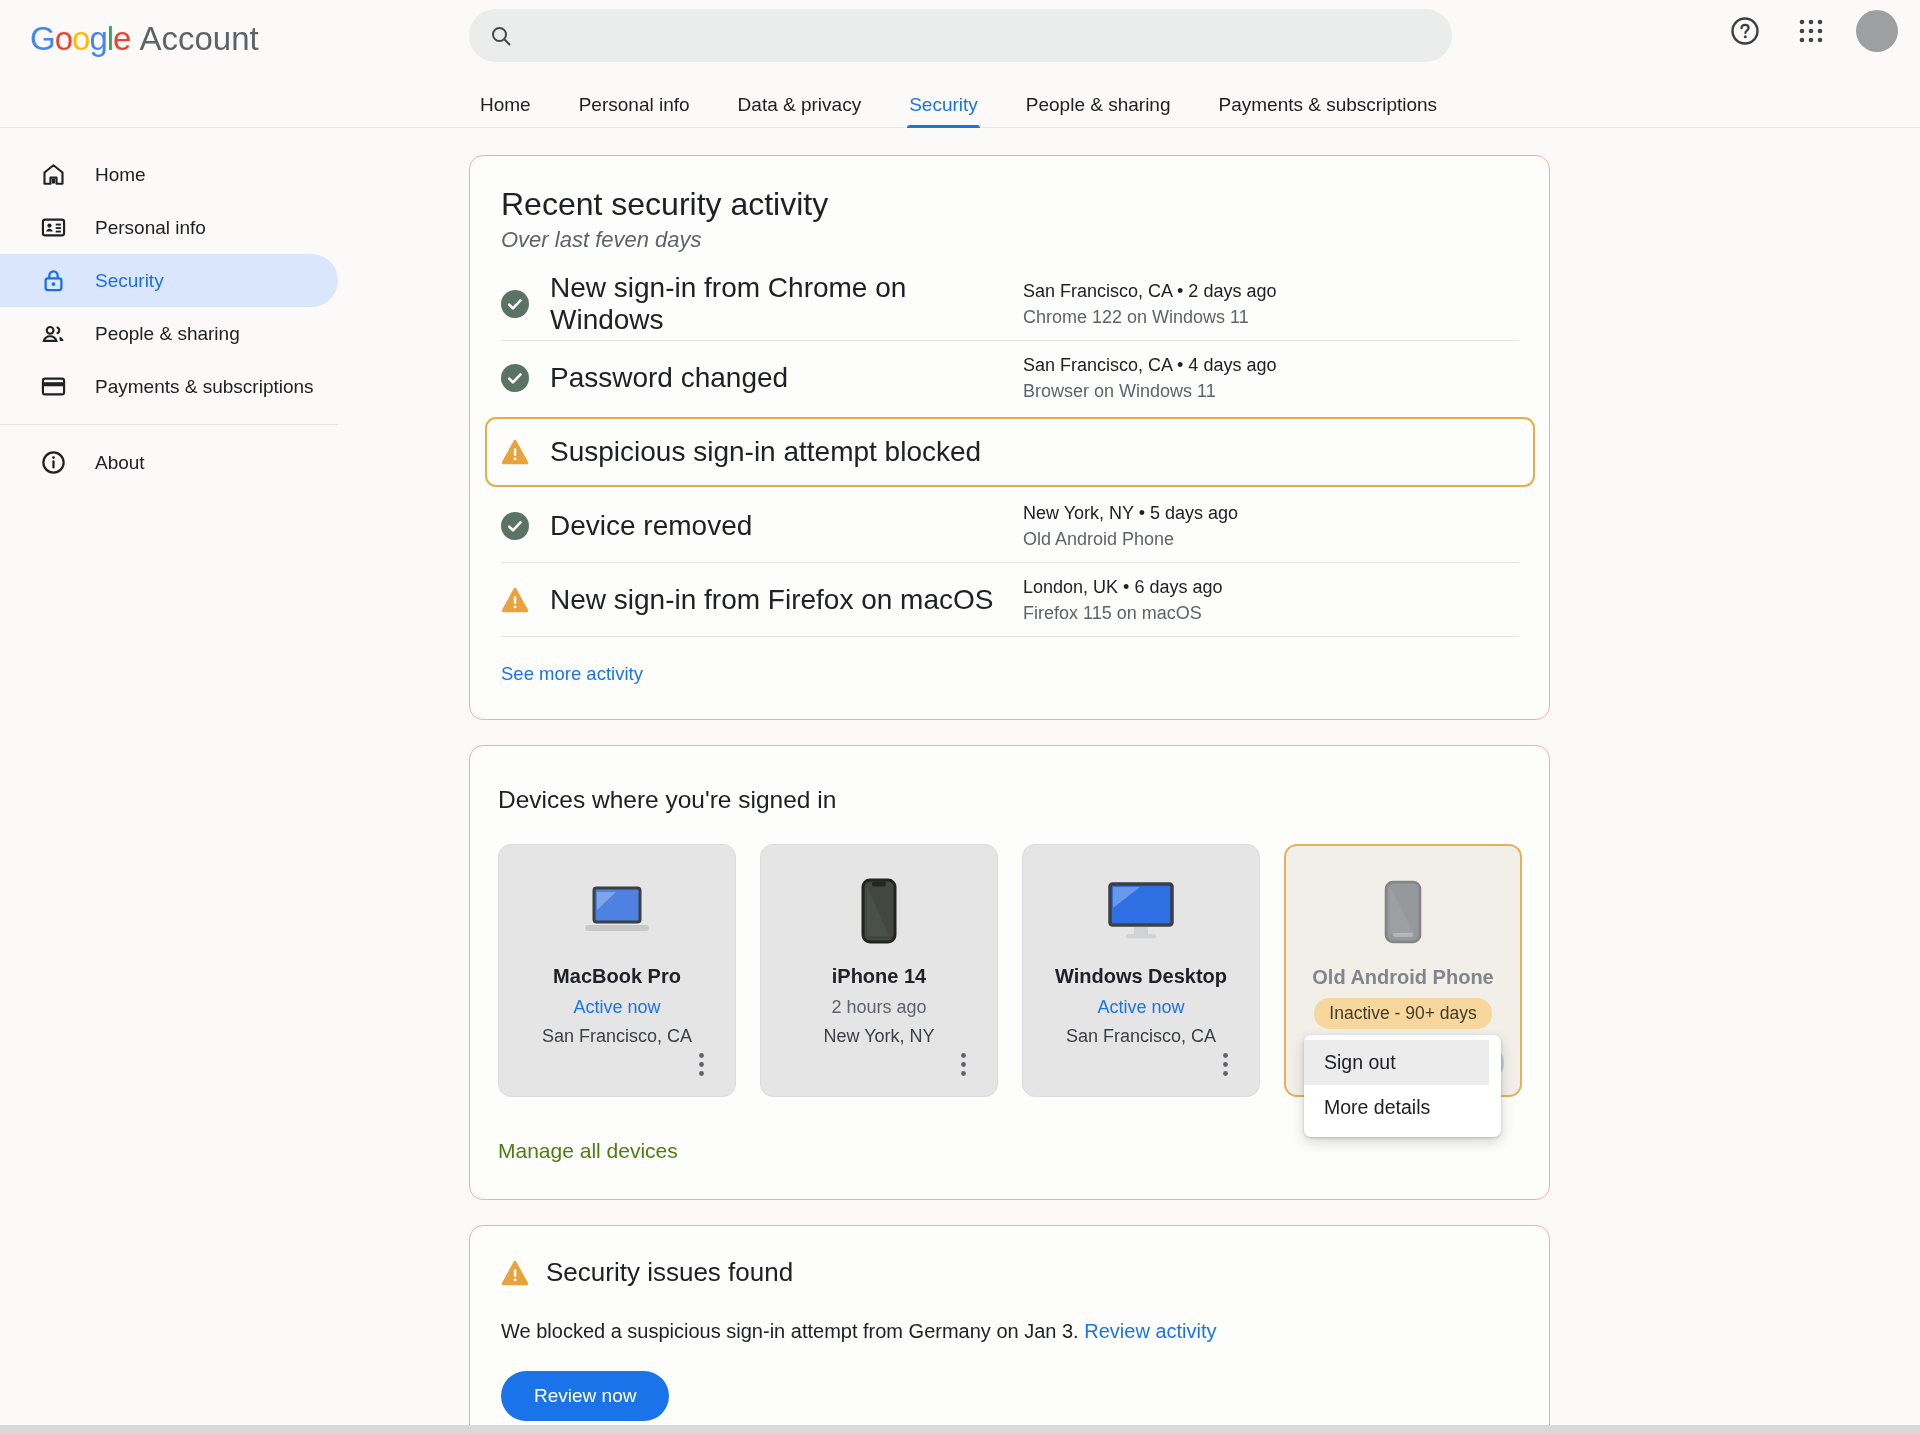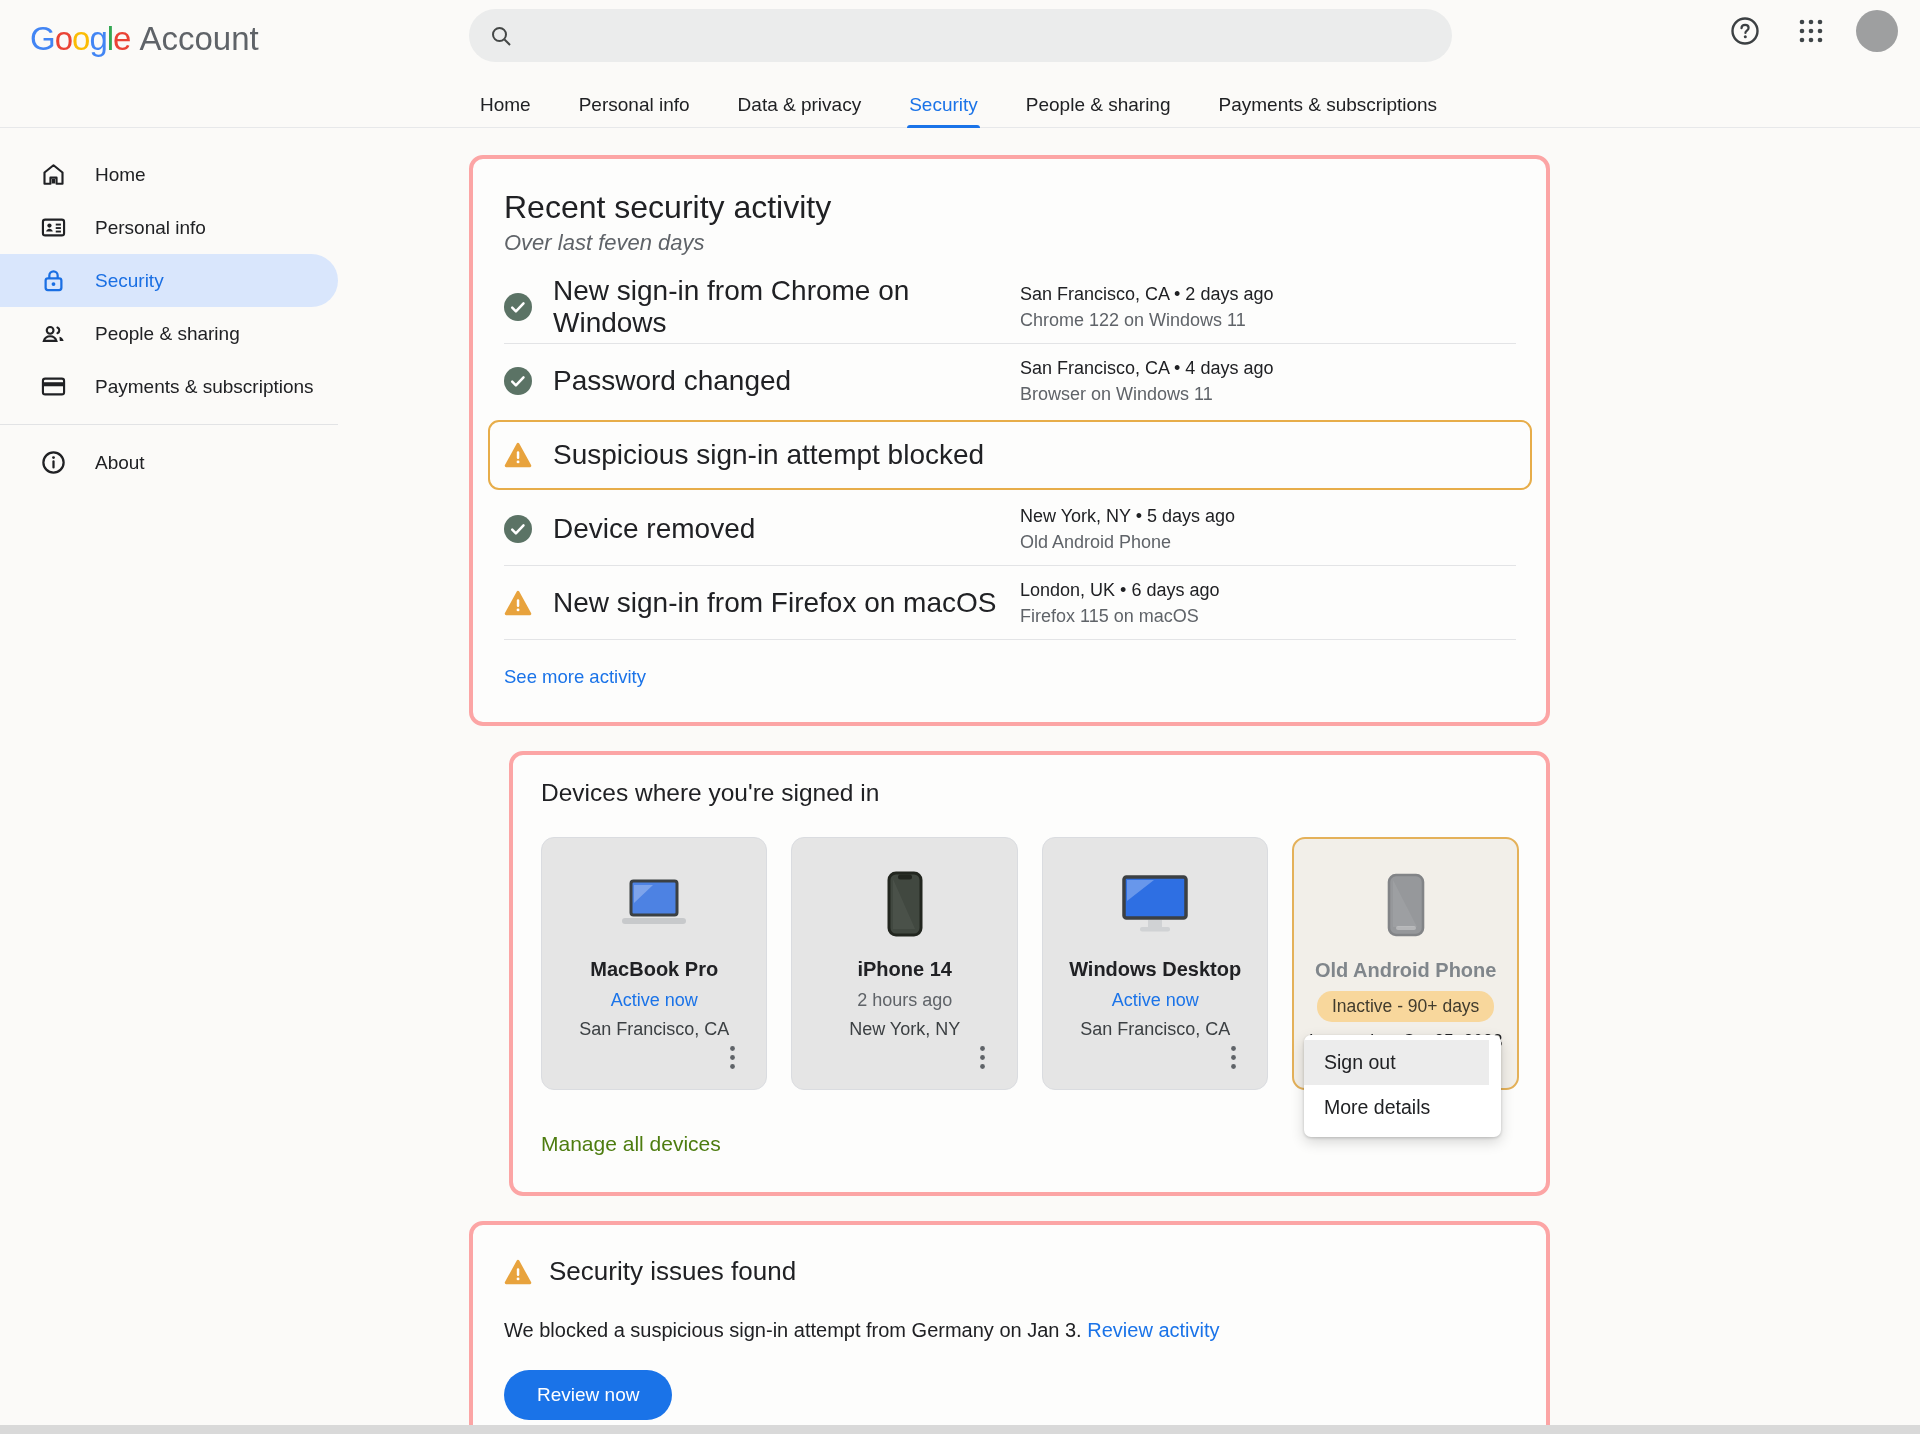--- a/index.html
+++ b/index.html
@@ -28,38 +28,38 @@
   
   .sidebar { position:absolute; left:0; top:148px; width:338px; }
   .side-item { height:53px; display:flex; align-items:center; padding-left:40px; gap:28px;
                font-size:19px; font-weight:500; color:#202124; cursor:pointer; }
   .side-item svg { width:27px; height:27px; flex:none; color:#202124; }
   .side-item.active { background:#d9e6fc; border-radius:0 27px 27px 0; color:#1a6fe3; }
   .side-item.active svg { color:#1a6fe3; }
   .side-divider { height:1px; background:#e2e3e5; margin:11px 0; }
   
   .main { position:absolute; left:469px; top:155px; width:1081px; }
-  .card { background:#fdfdfc; border:4px solid #fca5a5; border-radius:14px; margin-bottom:25px; }
+  .card { background:#fdfdfc; border:1px solid #fca5a5; border-radius:14px; margin-bottom:25px; }
   .card-activity { padding:30px 30px 34px 31px; }
   .card-title { font-size:32px; font-weight:400; color:#202124; }
   .card-subtitle { font-size:22px; color:#5f6368; margin-top:4px;font-style:italic; }
   .rows { margin-top:14px; }
   .row { min-height:74px; display:flex; align-items:center; }
   .row.bordered { border-bottom:1px solid #e3e4e6; }
   .row-left { flex:1; display:flex; align-items:center; gap:21px; }
   .row-left svg { width:28px; height:28px; flex:none; }
   .row-title { font-size:28px; font-weight:500; color:#202124; }
   .row-meta { width:496px; flex:none; }
   .meta-1 { font-size:18px; color:#202124; line-height:26px; }
   .meta-2 { font-size:18px; color:#5f6368; line-height:26px; }
   .row.highlight { border:2.5px solid #e7ad49; border-radius:11px; margin:2px -16px; padding:0 14px;
                    min-height:70px; }
   .see-more { display:inline-block; margin-top:26px; font-size:18.5px; font-weight:500; color:#1a73e8; cursor:pointer; }
   
-  .card-devices { padding:24px 27px 36px 28px;margin-left:40px; }
+  .card-devices { padding:40px 27px 36px 28px; }
   .devices-title { font-size:24.5px; font-weight:400; }
   .device-grid { display:flex; gap:24px; margin-top:30px; }
   .device-card { width:238px; height:253px; border:1px solid #dadce0; border-radius:13px; background:#e5e5e5;
                  position:relative; display:flex; flex-direction:column; align-items:center; padding-top:25px; }
   .device-icon { height:82px; display:flex; align-items:center; justify-content:center; }
   .device-name { font-size:20px; font-weight:600; margin-top:13px; }
   .device-status { font-size:18px; margin-top:9px; }
   .status-active { color:#1a73e8; font-weight:500; }
   .status-muted  { color:#5f6368; }
   .device-loc { font-size:18px; color:#3c4043; margin-top:8px; }

